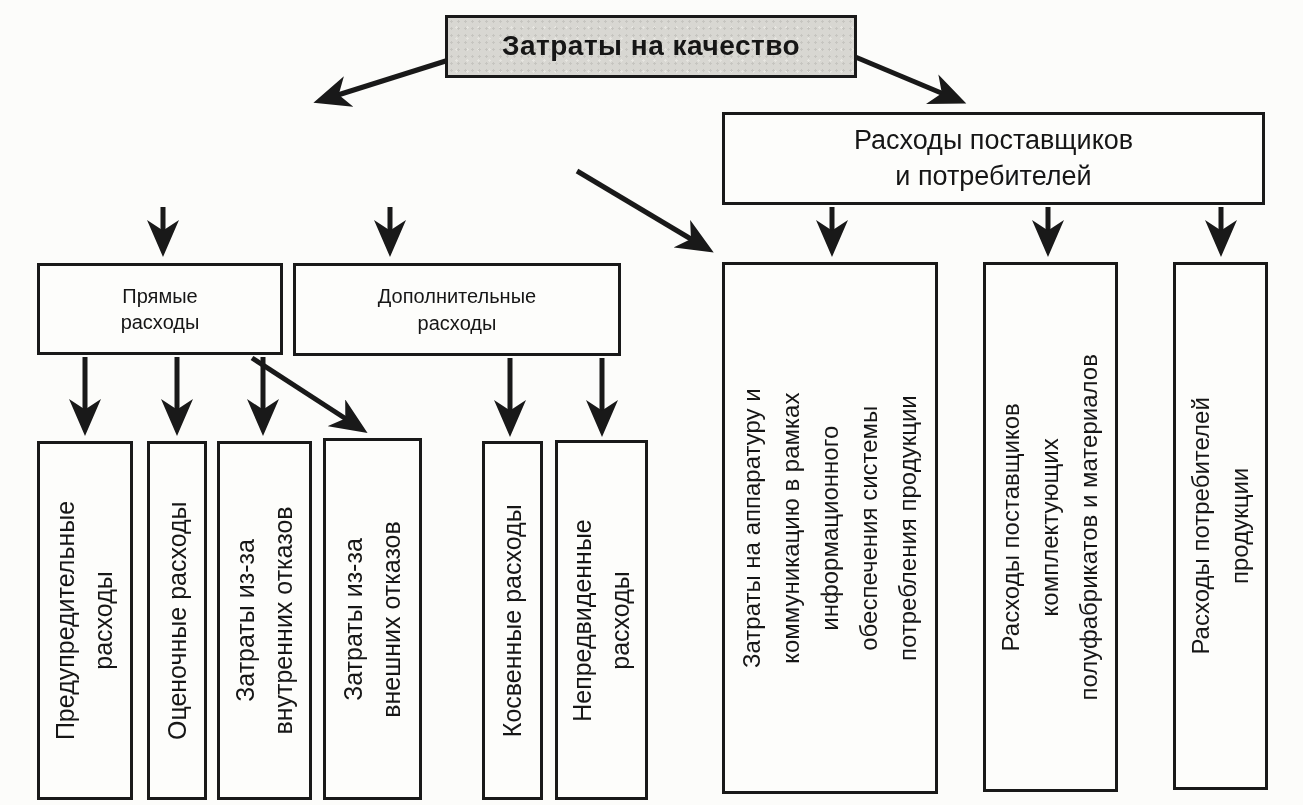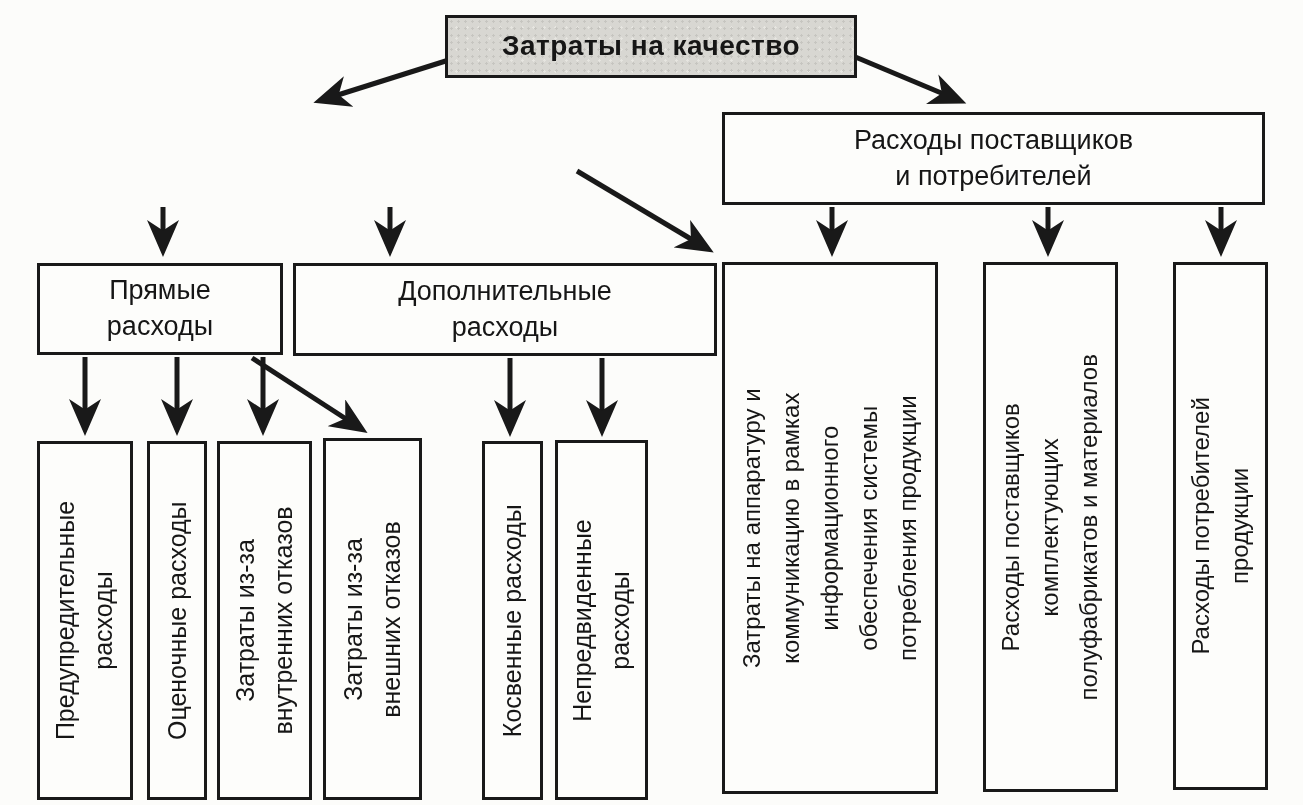--- a/index.html
+++ b/index.html
@@ -20,21 +20,21 @@
     border-width:3px;
     background-color:#d8d7d2;
     background-image:
       radial-gradient(#c6c5c0 1px, transparent 1.4px),
       radial-gradient(#e6e5e0 1px, transparent 1.4px);
     background-size:7px 7px, 11px 11px;
     background-position:0 0, 3px 4px;
     font-weight:bold; font-size:28px; letter-spacing:0.5px;text-align:center;
   }
   .h1 { font-size:27px; }
-  .h2 { font-size:27px; }
+  .h2 { font-size:20px; }
   .v .vt {
     display:block; width:max-content; flex:0 0 auto;
     transform:rotate(-90deg); white-space:pre-line;
     text-align:center;
   }
   .leaf { font-size:25px; line-height:1.5; }
   .tall { font-size:24px; line-height:1.62; }
 </style>
 </head>
 <body>
@@ -73,21 +73,21 @@
   <div class="box h1" style="left:722px; top:112px; width:543px; height:93px;">
     <span>Расходы поставщиков
 и потребителей</span>
   </div>
 
   <div class="box h2" style="left:37px; top:263px; width:246px; height:92px;">
     <span>Прямые
 расходы</span>
   </div>
 
-  <div class="box h2" style="left:293px; top:263px; width:424px; height:93px;">
+  <div class="box h2" style="left:293px; top:263px; width:328px; height:93px;">
     <span>Дополнительные
 расходы</span>
   </div>
 
   <div class="box v leaf" style="left:37px; top:441px; width:96px; height:359px;">
     <span class="vt">Предупредительные
 расходы</span>
   </div>
 
   <div class="box v leaf" style="left:147px; top:441px; width:60px; height:359px;">

